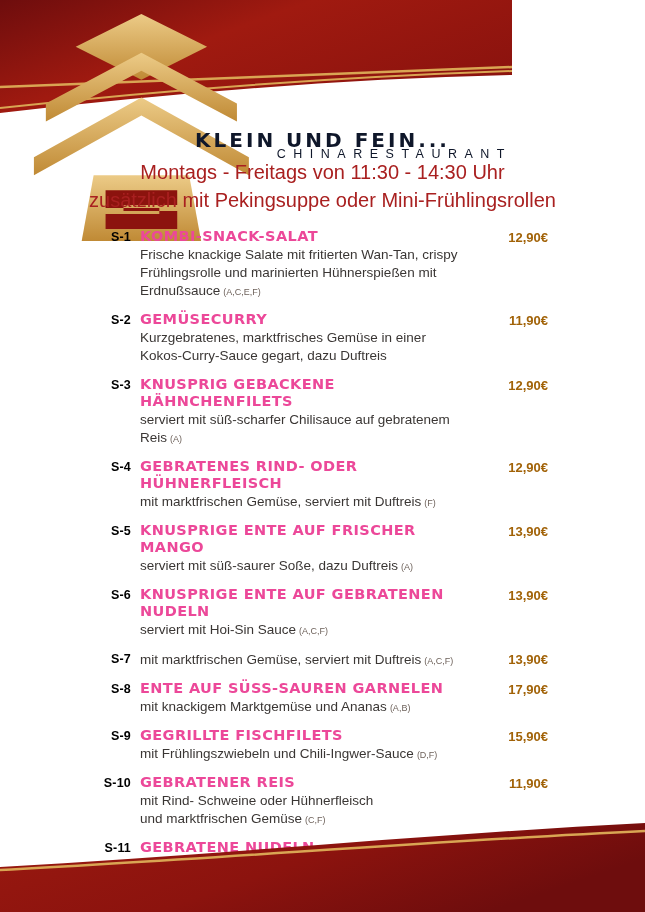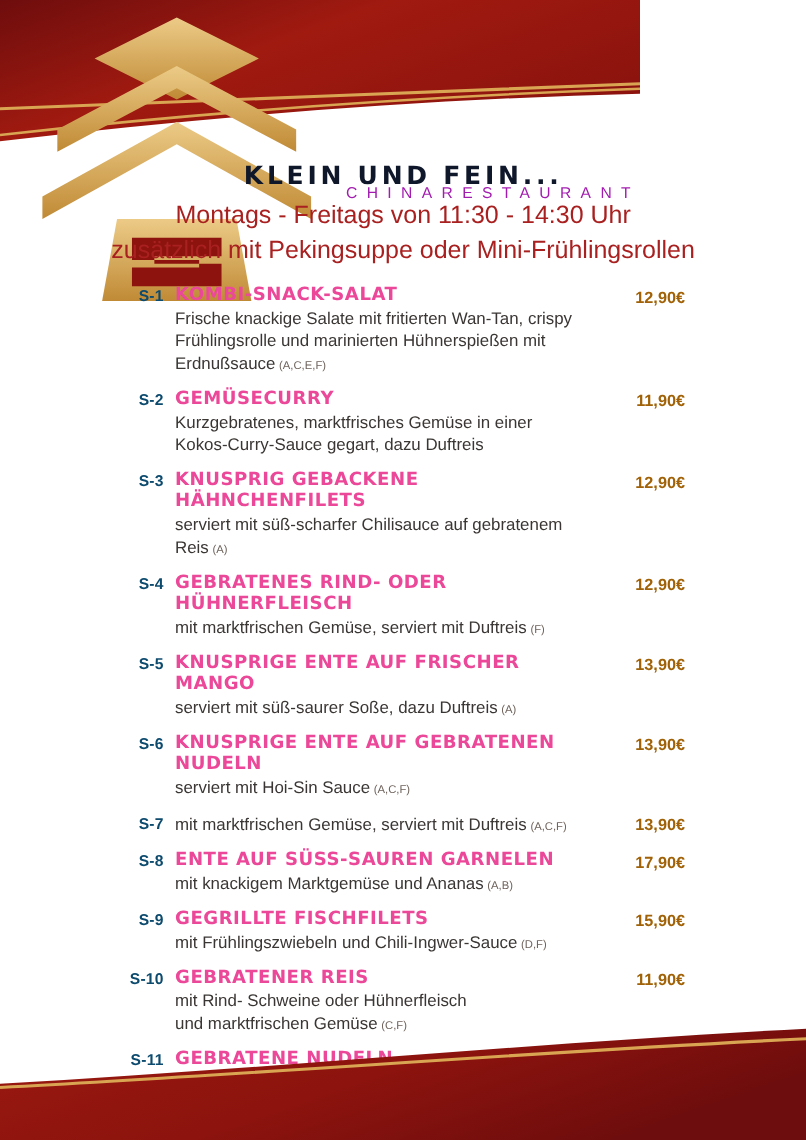--- a/index.html
+++ b/index.html
@@ -12,42 +12,42 @@
   .header-band{position:absolute;top:0;left:0;width:512px;height:120px;}
   .header-band svg{display:block;width:100%;height:100%;}
   .brand{position:absolute;top:8px;left:16px;display:flex;align-items:center;gap:10px;}
   .pagoda{width:66px;height:66px;}
   .brand-text{display:flex;flex-direction:column;}
   .brand-name{
     color:#ffffff;font-size:36px;font-weight:800;letter-spacing:3px;
     font-family:"DejaVu Sans", sans-serif;line-height:40px;
   }
   .brand-sub{
-    color:#a21caf;font-size:12.5px;font-weight:500;letter-spacing:7.5px;margin-top:2px;
+    color:#0f172a;font-size:12.5px;font-weight:500;letter-spacing:7.5px;margin-top:2px;
   }
   
   .content{position:absolute;top:120px;left:0;width:645px;}
   .page-title{
     text-align:center;margin-top:8px;
     font-family:"DejaVu Sans", sans-serif;
     font-size:20px;font-weight:800;letter-spacing:3px;color:#0f172a;
   }
   .schedule{
     text-align:center;color:#a92020;font-weight:normal;font-size:20px;line-height:28px;margin-top:6px;
   }
   
   .menu-list{
     margin:14px 97px 0 88px;width:460px;
     display:flex;flex-direction:column;gap:10px;
   }
   .item{
     display:grid;grid-template-columns:43px 1fr 58px;column-gap:9px;align-items:start;
   }
   .item-id{
-    text-align:right;font-weight:bold;font-size:12.5px;color:#0c4a6e;padding-top:2px;letter-spacing:0.2px;
+    text-align:right;font-weight:bold;font-size:12.5px;color:#000000;padding-top:2px;letter-spacing:0.2px;
   }
   .item-name{
     color:#ec4899;font-weight:800;font-size:14.5px;letter-spacing:0.4px;line-height:17px;
     font-family:"DejaVu Sans", sans-serif;
   }
   .item-desc{
     color:#3a3634;font-size:13.5px;line-height:18px;margin-top:1px;
   }
   .item-desc .desc-text{white-space:pre-line;}
   .allergens{font-size:9px;color:#6e625b;margin-left:3px;text-align:center;}

